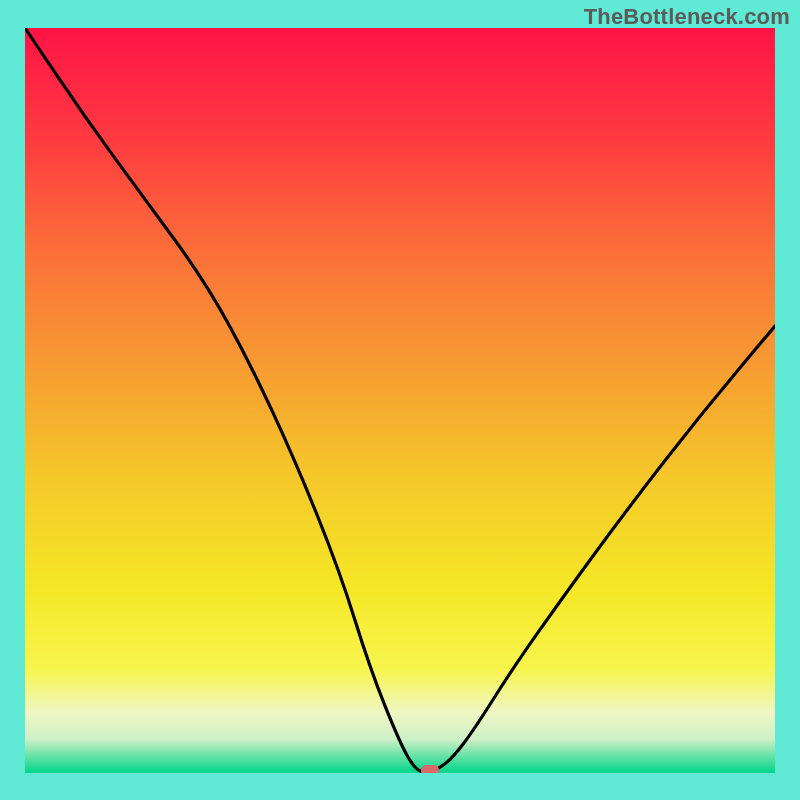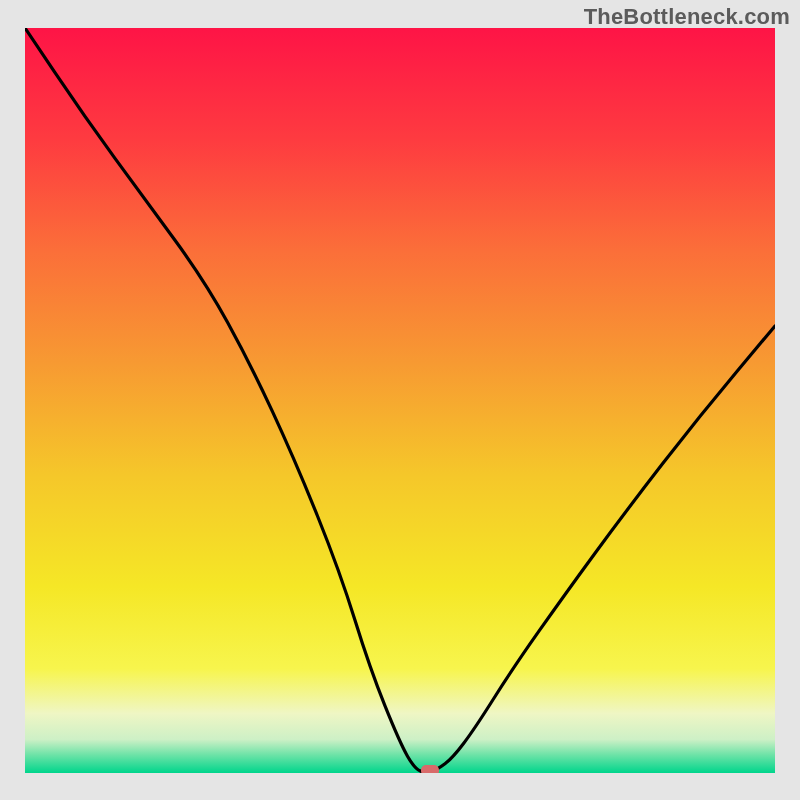--- a/index.html
+++ b/index.html
@@ -8,21 +8,21 @@
     width: 800px;
     height: 800px;
     background: #000;
     font-family: Arial, Helvetica, sans-serif;
     overflow: hidden;
   }
   .frame {
     position: relative;
     width: 800px;
     height: 800px;
-    background: #e5e5e5;
+    background: #5eead4;
   }
   .watermark {
     position: absolute;
     top: 4px;
     right: 10px;
     color: #5b5b5b;
     font-size: 22px;
     font-weight: 600;
     letter-spacing: 0.2px;
     z-index: 50;

